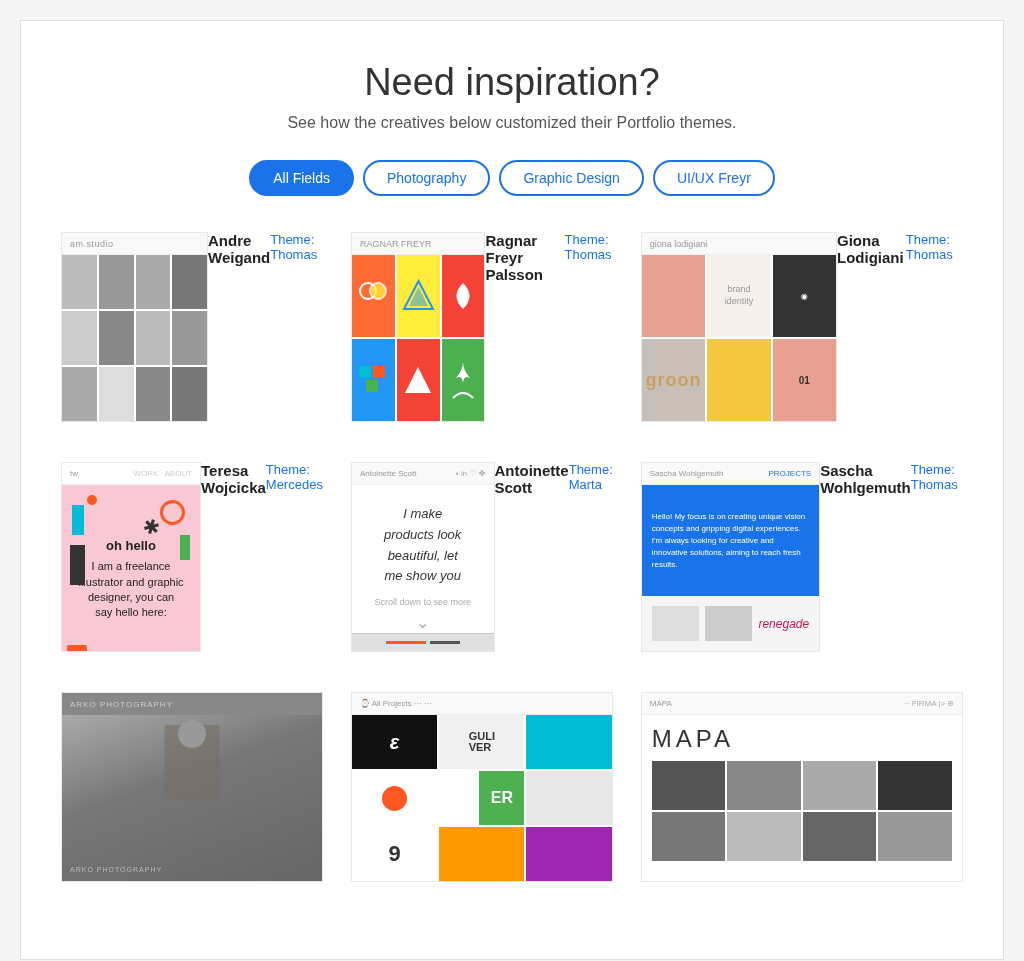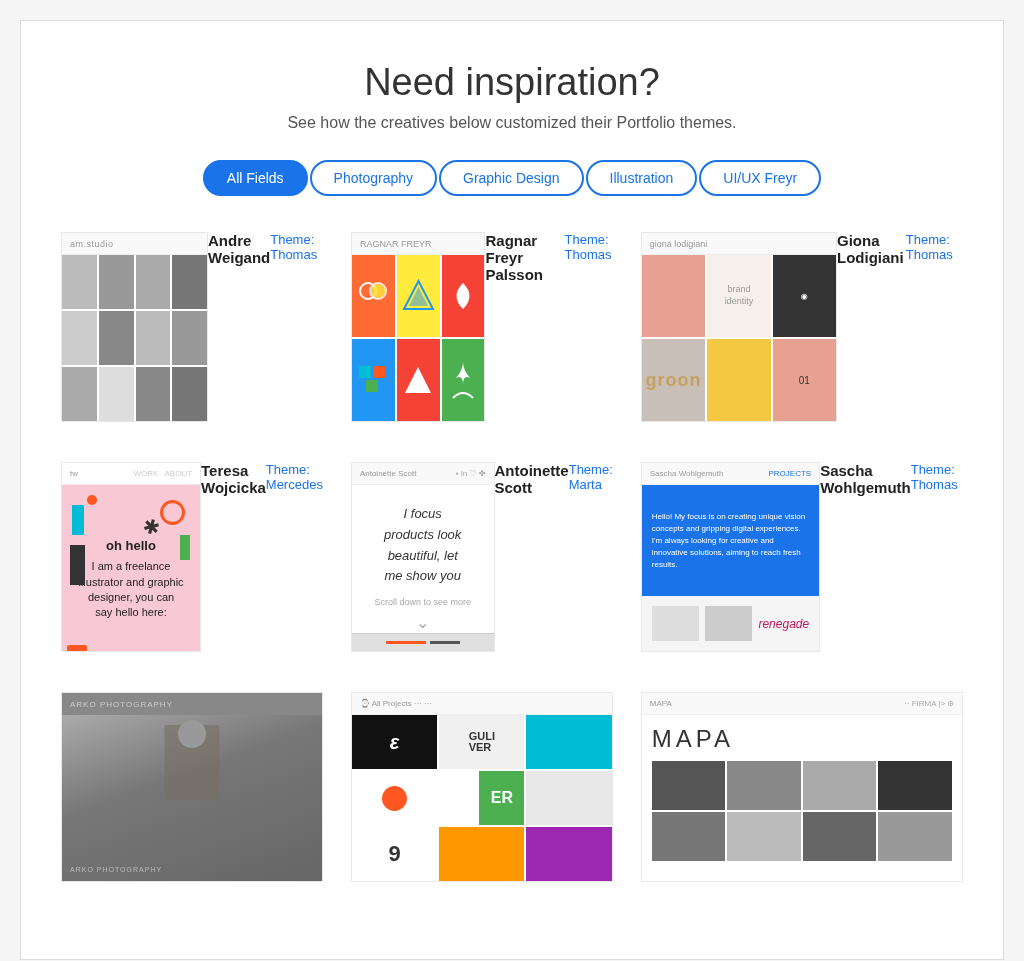--- a/index.html
+++ b/index.html
@@ -29,21 +29,21 @@
       color: #333;
       margin-bottom: 10px;
     }
     .header p {
       font-size: 16px;
       color: #555;
     }
     .filter-bar {
       display: flex;
       justify-content: center;
-      gap: 2px;
+      gap: 9px;
       margin-bottom: 36px;
       flex-wrap: wrap;
     }
     .filter-btn {
       padding: 8px 22px;
       border-radius: 25px;
       border: 2px solid #1a73e8;
       background: #fff;
       color: #1a73e8;
       font-size: 14px;
@@ -226,21 +226,20 @@
 
   <div class="header">
     <h1>Need inspiration?</h1>
     <p>See how the creatives below customized their Portfolio themes.</p>
   </div>
 
   <div class="filter-bar">
     <button class="filter-btn active">All Fields</button>
     <button class="filter-btn">Photography</button>
     <button class="filter-btn">Graphic Design</button>
-    <button class="filter-btn">Illustration</button>
     <button class="filter-btn">UI/UX Freyr</button>
   </div>
 
   <div class="grid">
 
     <div class="card">
       <div class="card-image-wrapper">
         <div class="card1-header">
           <span>am.studio</span>
         </div>
@@ -321,21 +320,21 @@
             <span style="font-size:9px;color:#999;text-align:center;line-height:1.3;">brand<br>identity</span>
           </div>
           <div class="c3-3" style="display:flex;align-items:center;justify-content:center;">
             <span style="color:#fff;font-size:8px;">◉</span>
           </div>
           <div class="c3-4" style="display:flex;align-items:center;justify-content:center;">
             <span style="font-size:18px;color:#c8a060;font-weight:bold;letter-spacing:1px;">groon</span>
           </div>
           <div class="c3-5"></div>
           <div class="c3-6" style="display:flex;align-items:center;justify-content:center;">
-            <span style="font-size:10px;color:#333;font-weight:normal;">01</span>
+            <span style="font-size:10px;color:#333;font-weight:bold;">01</span>
           </div>
         </div>
       </div>
       <div class="card-title">Giona Lodigiani</div>
       <div class="card-theme">Theme: Thomas</div>
     </div>
 
     <div class="card">
       <div class="card-image-wrapper">
         <div class="card4-header">
@@ -364,21 +363,21 @@
       <div class="card-theme">Theme: Mercedes</div>
     </div>
 
     <div class="card">
       <div class="card-image-wrapper">
         <div style="height:22px;background:#f9f9f9;border-bottom:1px solid #eee;display:flex;align-items:center;padding:0 8px;justify-content:space-between;">
           <span style="font-size:8px;color:#999;">Antoinette Scott</span>
           <span style="font-size:8px;color:#aaa;">▪ in ♡ ✤</span>
         </div>
         <div style="flex:1;display:flex;flex-direction:column;align-items:center;justify-content:center;background:#fff;height:calc(100% - 22px);padding:10px;position:relative;">
-          <div style="font-size:13px;color:#333;text-align:center;font-style:italic;line-height:1.6;padding:0 15px;">I focus products look beautiful, let me show you</div>
+          <div style="font-size:13px;color:#333;text-align:center;font-style:italic;line-height:1.6;padding:0 15px;">I make products look beautiful, let me show you</div>
           <div style="font-size:9px;color:#aaa;margin-top:10px;">Scroll down to see more</div>
           <div style="font-size:16px;color:#aaa;margin-top:6px;">⌄</div>
           <div style="position:absolute;bottom:0;left:0;right:0;height:18px;background:#e0e0e0;border-top:1px solid #ccc;display:flex;align-items:center;justify-content:center;">
             <div style="width:40px;height:3px;background:#ff5722;margin-right:4px;"></div>
             <div style="width:30px;height:3px;background:#555;"></div>
           </div>
         </div>
       </div>
       <div class="card-title">Antoinette Scott</div>
       <div class="card-theme">Theme: Marta</div>

